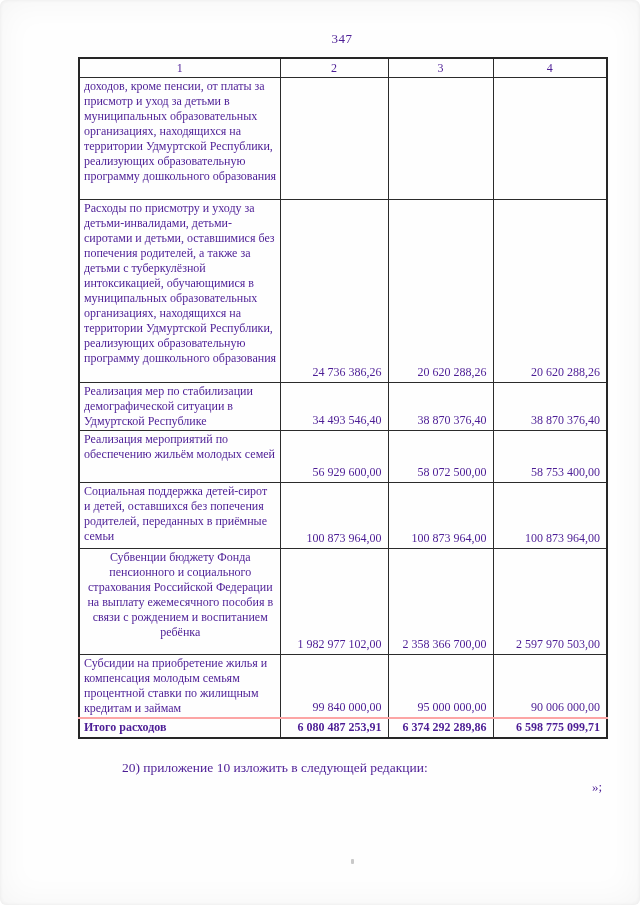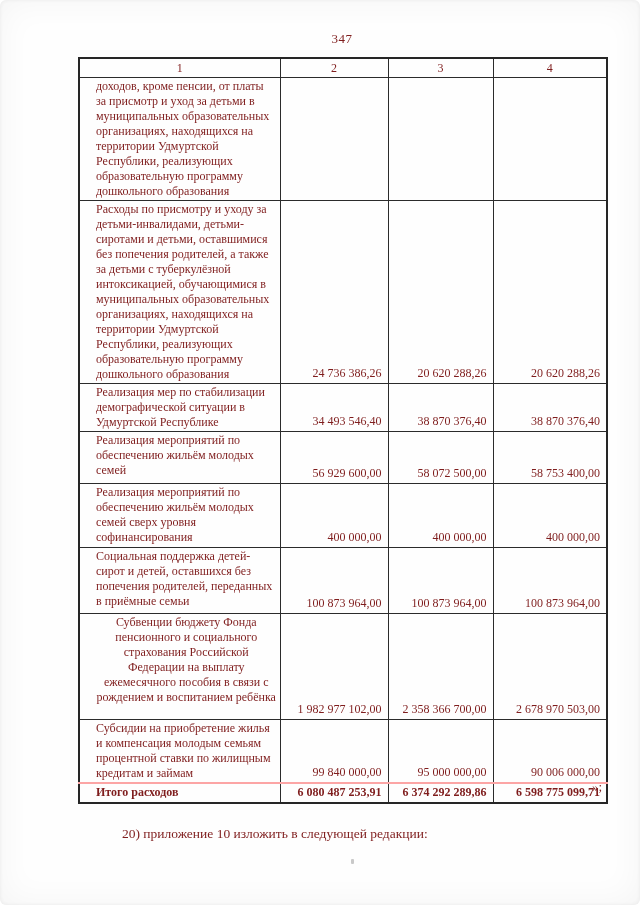--- a/index.html
+++ b/index.html
@@ -7,21 +7,21 @@
     padding: 0;
     background: #ffffff;
   }
   .page {
     position: relative;
     width: 640px;
     height: 905px;
     background: #fefefe;
     overflow: hidden;
     font-family: "Liberation Serif", "DejaVu Serif", serif;
-    color: #7f1d1d;
+    color: #4c1d95;
     box-shadow: inset 0 0 35px rgba(0,0,0,0.045), inset 0 0 4px rgba(0,0,0,0.06);
     border-radius: 6px;
   }
   .page-number {
     position: absolute;
     top: 31px;
     left: 78px;
     width: 528px;
     text-align: center;
     font-size: 13px;
@@ -55,21 +55,21 @@
     vertical-align: middle;
     padding: 0;
   }
   .budget-table td.val {
     text-align: right;
     vertical-align: bottom;
     padding-right: 6px;
     padding-bottom: 2px;
   }
   .budget-table td.lbl {
-    padding-left: 16px;
+    padding-left: 4px;
     padding-top: 1px;
   }
   tr.r1 td { height: 118px; }
   tr.r2 td { height: 179px; }
   tr.r3 td { height: 43px; margin-top: 32px; }
   tr.r4 td { height: 48px; }
   tr.r5 td { height: 60px; }
   tr.r6 td { height: 62px; }
   tr.r7 td { height: 102px; text-align: center; }
   tr.r8 td { height: 59px; margin-top: 44px; }
@@ -78,21 +78,21 @@
   .closing-mark {
     position: absolute;
     top: 779px;
     left: 78px;
     width: 524px;
     text-align: right;
     font-size: 13px;
   }
   .amendment-paragraph {
     position: absolute;
-    top: 826px;
+    top: 760px;
     left: 122px;
     width: 470px;
     font-size: 13.5px;
   }
   .scan-dot {
     position: absolute;
     top: 859px;
     left: 351px;
     width: 3px;
     height: 5px;
@@ -140,37 +140,31 @@
         <td class="val">34 493 546,40</td>
         <td class="val">38 870 376,40</td>
         <td class="val">38 870 376,40</td>
       </tr>
       <tr class="r4">
         <td class="lbl">Реализация мероприятий по обеспечению жильём молодых семей</td>
         <td class="val">56 929 600,00</td>
         <td class="val">58 072 500,00</td>
         <td class="val">58 753 400,00</td>
       </tr>
-      <tr class="r5">
-        <td class="lbl">Реализация мероприятий по обеспечению жильём молодых семей сверх уровня софинансирования</td>
-        <td class="val">400 000,00</td>
-        <td class="val">400 000,00</td>
-        <td class="val">400 000,00</td>
-      </tr>
       <tr class="r6">
         <td class="lbl">Социальная поддержка детей-сирот и детей, оставшихся без попечения родителей, переданных в приёмные семьи</td>
         <td class="val">100 873 964,00</td>
         <td class="val">100 873 964,00</td>
         <td class="val">100 873 964,00</td>
       </tr>
       <tr class="r7">
         <td class="lbl">Субвенции бюджету Фонда пенсионного и социального страхования Российской Федерации на выплату ежемесячного пособия в связи с рождением и воспитанием ребёнка</td>
         <td class="val">1 982 977 102,00</td>
         <td class="val">2 358 366 700,00</td>
-        <td class="val">2 678 970 503,00</td>
+        <td class="val">2 597 970 503,00</td>
       </tr>
       <tr class="r8">
         <td class="lbl">Субсидии на приобретение жилья и компенсация молодым семьям процентной ставки по жилищным кредитам и займам</td>
         <td class="val">99 840 000,00</td>
         <td class="val">95 000 000,00</td>
         <td class="val">90 006 000,00</td>
       </tr>
       <tr class="total-row">
         <td class="lbl">Итого расходов</td>
         <td class="val">6 080 487 253,91</td>

